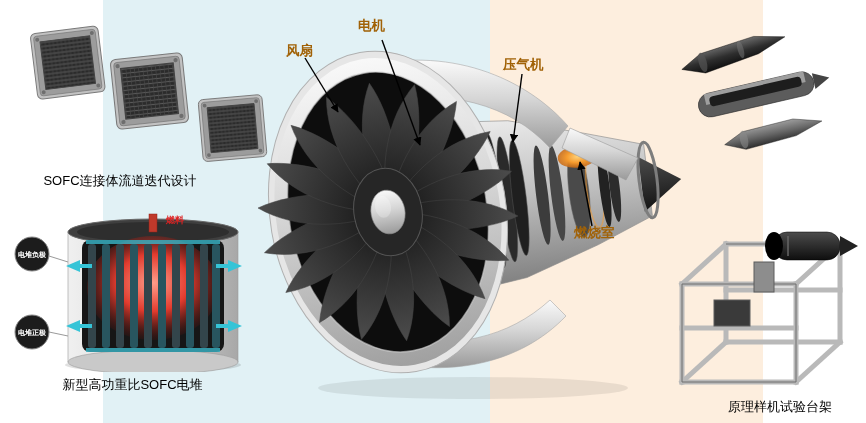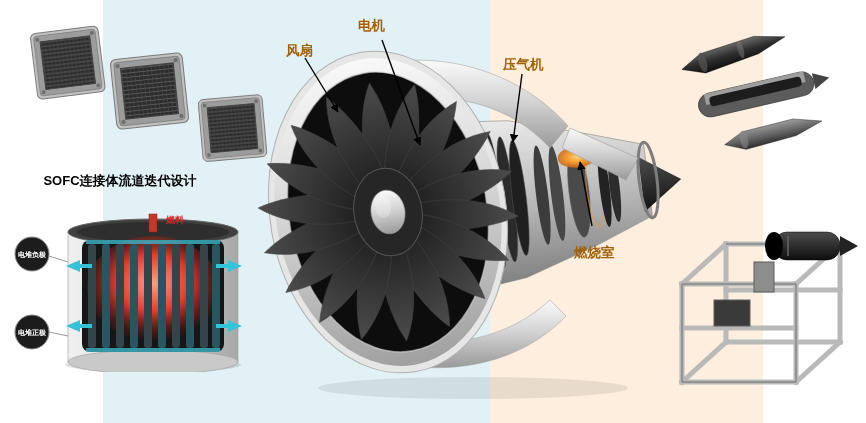--- a/index.html
+++ b/index.html
@@ -6,21 +6,21 @@
   html,body{margin:0;padding:0;background:#fff}
   body{font-family:"Liberation Sans","DejaVu Sans",sans-serif}
   .canvas{position:relative;width:866px;height:423px;background:#ffffff;overflow:hidden}
   .bg{position:absolute;top:0;bottom:0;z-index:0}
   .bg-left{left:103px;width:387px;background:#e1f1f5}
   .bg-right{left:490px;width:273px;background:#fdeede}
   svg.engine{position:absolute;z-index:2}
   svg.panel{position:absolute;z-index:3}
   svg.overlay{position:absolute;left:0;top:0;z-index:5;pointer-events:none}
   .lbl{position:absolute;font-weight:bold;font-size:13.5px;color:#a16207;white-space:nowrap;z-index:6}
-  .caption{position:absolute;font-weight:bold;font-size:13px;color:#000;text-align:center;white-space:nowrap;z-index:6}
+  .caption{position:absolute;font-weight:normal;font-size:13px;color:#000;text-align:center;white-space:nowrap;z-index:6}
 </style>
 </head>
 <body>
 
 <div class="canvas">
 
   <div class="bg bg-left"></div>
   <div class="bg bg-right"></div>
 
   <svg class="engine" style="left:258px;top:8px" width="430" height="395" viewBox="0 0 430 395">
@@ -118,21 +118,21 @@
     </defs>
     <line x1="305" y1="58" x2="338" y2="112" stroke="#000" stroke-width="1.4" marker-end="url(#arrB)"></line>
     <line x1="382" y1="40" x2="420" y2="145" stroke="#000" stroke-width="1.4" marker-end="url(#arrB)"></line>
     <line x1="522" y1="74" x2="513" y2="142" stroke="#000" stroke-width="1.4" marker-end="url(#arrB)"></line>
     <line x1="592" y1="226" x2="580" y2="162" stroke="#000" stroke-width="1.4" marker-end="url(#arrB)"></line>
   </svg>
 
   <div class="lbl" style="left:286px;top:42px">风扇</div>
   <div class="lbl" style="left:358px;top:17px">电机</div>
   <div class="lbl" style="left:503px;top:56px">压气机</div>
-  <div class="lbl" style="left:574px;top:244px">燃烧室</div>
+  <div class="lbl" style="left:574px;top:224px">燃烧室</div>
 
   <svg class="panel" style="left:12px;top:18px" width="260" height="152" viewBox="0 0 260 152">
     <defs>
       <pattern id="pMesh" width="4" height="4" patternUnits="userSpaceOnUse">
         <rect width="4" height="4" fill="#2b2b2b"></rect>
         <path d="M0,2 H4" stroke="#5a5a5a" stroke-width="1"></path>
         <path d="M2,0 V4" stroke="#484848" stroke-width="0.6"></path>
       </pattern>
       <g id="pPlate">
         <rect x="0" y="0" width="68" height="66" rx="5" fill="#c2c2c2" stroke="#7a7a7a"></rect>
@@ -208,20 +208,21 @@
       <circle cx="26" cy="44" r="17" fill="#1c1c1c" stroke="#8a8a8a"></circle>
       <line x1="43" y1="46" x2="62" y2="52" stroke="#9a9a9a" stroke-width="1"></line>
       <text x="26" y="47" font-size="7" font-weight="bold" fill="#fff" text-anchor="middle">电堆负极</text>
     </g>
     <g>
       <circle cx="26" cy="122" r="17" fill="#1c1c1c" stroke="#8a8a8a"></circle>
       <line x1="43" y1="122" x2="62" y2="126" stroke="#9a9a9a" stroke-width="1"></line>
       <text x="26" y="125" font-size="7" font-weight="bold" fill="#fff" text-anchor="middle">电堆正极</text>
     </g>
   </svg>
+  <div class="caption" style="left:30px;top:376px;width:205px">新型高功重比SOFC电堆</div>
 
   <svg class="panel" style="left:660px;top:14px" width="200" height="154" viewBox="0 0 200 154">
     <defs>
       <linearGradient id="cMetal" x1="0" y1="0" x2="0" y2="1">
         <stop offset="0" stop-color="#6a6a6a"></stop>
           <stop offset="0.5" stop-color="#2e2e2e"></stop>
           <stop offset="1" stop-color="#0f0f0f"></stop>
       </linearGradient>
       <linearGradient id="cMetalLight" x1="0" y1="0" x2="0" y2="1">
         <stop offset="0" stop-color="#9c9c9c"></stop>
@@ -287,14 +288,15 @@
 
     <g>
       <rect x="118" y="26" width="66" height="28" rx="13" fill="url(#tDark)" stroke="#000" stroke-width="0.5"></rect>
       <ellipse cx="118" cy="40" rx="9" ry="14" fill="#000"></ellipse>
       <path d="M184,30 L202,40 L184,50 Z" fill="#222"></path>
       <line x1="132" y1="30" x2="132" y2="50" stroke="#666" stroke-width="1.5"></line>
     </g>
     <rect x="58" y="94" width="36" height="26" fill="#3a3a3a" stroke="#5c5c5c"></rect>
     <rect x="98" y="56" width="20" height="30" fill="#8d8d8d" stroke="#5c5c5c"></rect>
   </svg>
+  <div class="caption" style="left:700px;top:398px;width:160px">原理样机试验台架</div>
 
 </div>
 
 </body></html>

